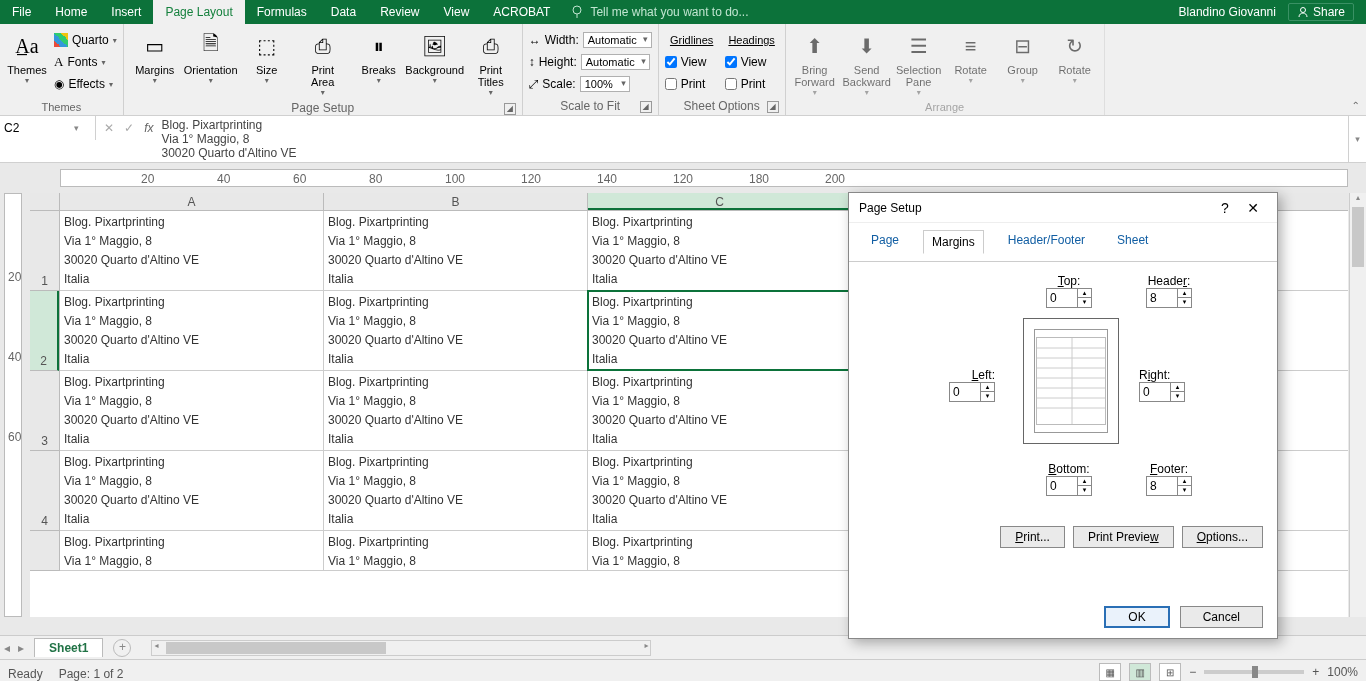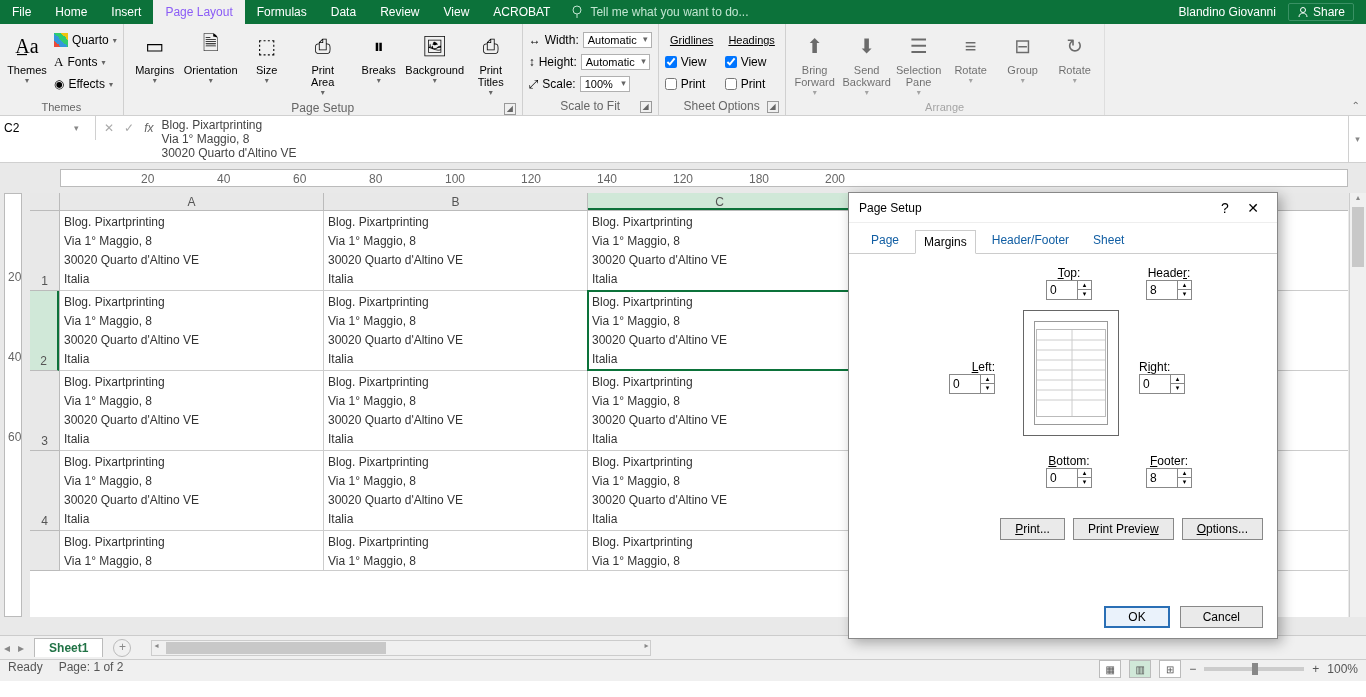--- a/index.html
+++ b/index.html
@@ -1,20 +1,20 @@
 <!DOCTYPE html>
 <html><head>
 <meta charset="utf-8">
 <style>
 *{box-sizing:border-box;margin:0;padding:0;font-family:"Segoe UI",Tahoma,sans-serif;font-size:12px;user-select:none}
 body{background:#fff;width:1366px;height:697px;overflow:hidden;position:relative}
 .titlebar{background:#0c723a;height:24px;display:flex;align-items:center;color:#fff}
 .tabs{display:flex;height:24px}
 .tab{padding:0 12px;line-height:24px;color:#fff;cursor:pointer}
-.tab.active{background:#f0f0f0;color:#8b5cf6}
+.tab.active{background:#f0f0f0;color:#15803d}
 .tab.file{background:#0c723a}
 .tell-me{color:#c0e5d0;display:flex;align-items:center;gap:6px;margin-left:8px}
 .titlebar-right{margin-left:auto;display:flex;align-items:center;gap:12px;padding-right:12px}
 .share-btn{display:flex;align-items:center;gap:4px;border:1px solid #3a9164;padding:1px 8px;border-radius:2px}
 .ribbon{background:#f0f0f0;border-bottom:1px solid #d0d0d0;height:92px;display:flex;position:relative}
 .group{border-right:1px solid #d0d0d0;padding:2px 4px 0;display:flex;flex-direction:column}
 .group-body{flex:1;display:flex;align-items:flex-start;gap:2px;padding-top:2px}
 .group-label{text-align:center;font-size:11px;color:#666;padding:2px 0;position:relative}
 .group-label .dlg-launcher{position:absolute;right:2px;bottom:2px;width:12px;height:12px;border:1px solid #999;font-size:8px;line-height:10px;text-align:center;color:#666}
 .big-btn{display:flex;flex-direction:column;align-items:center;width:54px;padding:2px;cursor:pointer}
@@ -55,31 +55,31 @@
 .cell{flex:0 0 264px;border-right:1px solid #ccc;padding:2px 4px;line-height:19px;color:#333}
 .cell.active{outline:2px solid #0c723a;outline-offset:-1px}
 .scroll-v{position:absolute;right:0;top:30px;width:17px;bottom:18px;background:#f0f0f0;border-left:1px solid #ccc}
 .scroll-v .thumb{position:absolute;left:2px;right:2px;top:14px;height:60px;background:#c8c8c8}
 .sheet-tabs{height:24px;background:#f0f0f0;border-top:1px solid #ccc;display:flex;align-items:center}
 .sheet-tabs .nav{padding:0 4px;color:#888}
 .sheet-tab{background:#fff;border:1px solid #bbb;border-bottom:none;padding:2px 14px;font-weight:bold;color:#217346;margin-left:6px}
 .sheet-add{width:18px;height:18px;border:1px solid #bbb;border-radius:50%;margin-left:10px;text-align:center;line-height:15px;color:#888}
 .hscroll{flex:1;margin-left:20px;height:16px;background:#f0f0f0;border:1px solid #ccc;position:relative;max-width:500px}
 .hscroll .thumb{position:absolute;top:1px;bottom:1px;left:14px;width:220px;background:#c8c8c8}
-.statusbar{height:22px;background:#f0f0f0;border-top:1px solid #ccc;display:flex;align-items:flex-start;padding:0 8px;color:#555;font-size:11px;gap:16px}
+.statusbar{height:22px;background:#f0f0f0;border-top:1px solid #ccc;display:flex;align-items:flex-end;padding:0 8px;color:#555;font-size:11px;gap:16px}
 .statusbar .right{margin-left:auto;display:flex;align-items:center;gap:8px}
 .view-btn{width:22px;height:18px;border:1px solid #bbb;background:#fff;display:flex;align-items:center;justify-content:center;font-size:10px}
 .zoom-slider{width:100px;height:4px;background:#ccc;position:relative}
 .zoom-slider .knob{position:absolute;top:-4px;left:48px;width:6px;height:12px;background:#888}
 
 .dialog{position:absolute;top:192px;left:848px;width:430px;height:447px;background:#fff;border:1px solid #888;box-shadow:4px 4px 12px rgba(0,0,0,0.3)}
 .dlg-title{height:30px;display:flex;align-items:center;padding:0 10px;border-bottom:1px solid #eee}
 .dlg-title .t{flex:1;font-size:12px}
 .dlg-title .help,.dlg-title .close{width:28px;text-align:center;font-size:14px;cursor:pointer}
-.dlg-tabs{display:flex;gap:8px;padding:6px 14px 0;border-bottom:1px solid #ccc}
+.dlg-tabs{display:flex;gap:16px;padding:6px 14px 8px;border-bottom:1px solid #ccc}
 .dlg-tab{padding:4px 8px;color:#115ea3;cursor:pointer}
 .dlg-tab.active{border:1px solid #ccc;border-bottom:1px solid #fff;background:#fff;color:#000;position:relative;top:1px}
 .dlg-body{padding:12px 18px;position:relative;height:330px}
 .margin-grid{position:relative;height:220px}
 .mg-lbl{position:absolute;font-size:12px;text-align:center}
 .spin{display:inline-flex;border:1px solid #888;background:#fff}
 .spin input{border:none;width:30px;padding:1px 3px;font-size:12px}
 .spin .arrows{width:14px;border-left:1px solid #888;display:flex;flex-direction:column}
 .spin .arrows span{height:9px;font-size:7px;text-align:center;line-height:8px;border-bottom:1px solid #888;cursor:pointer}
 .spin .arrows span:last-child{border:none}

